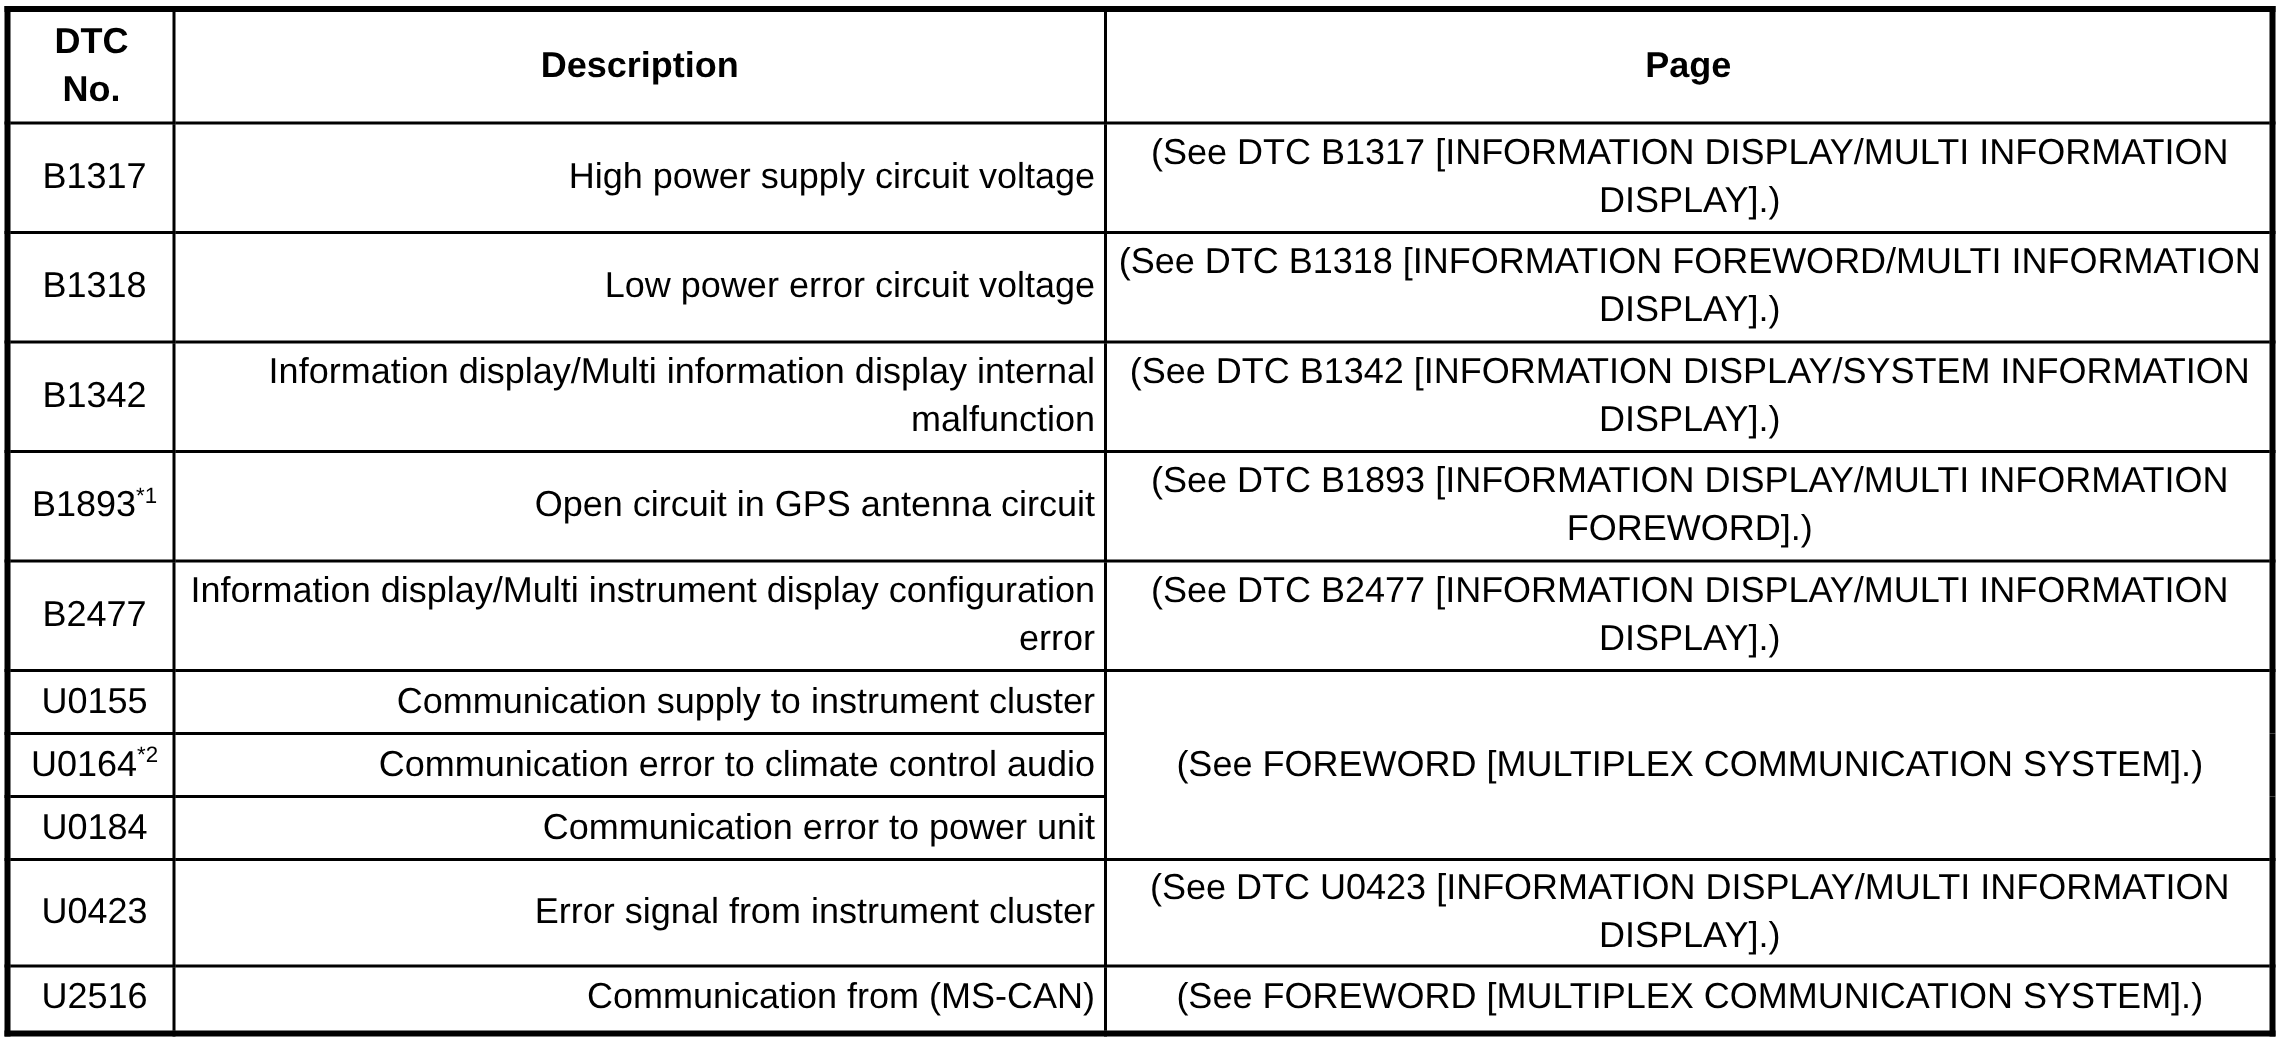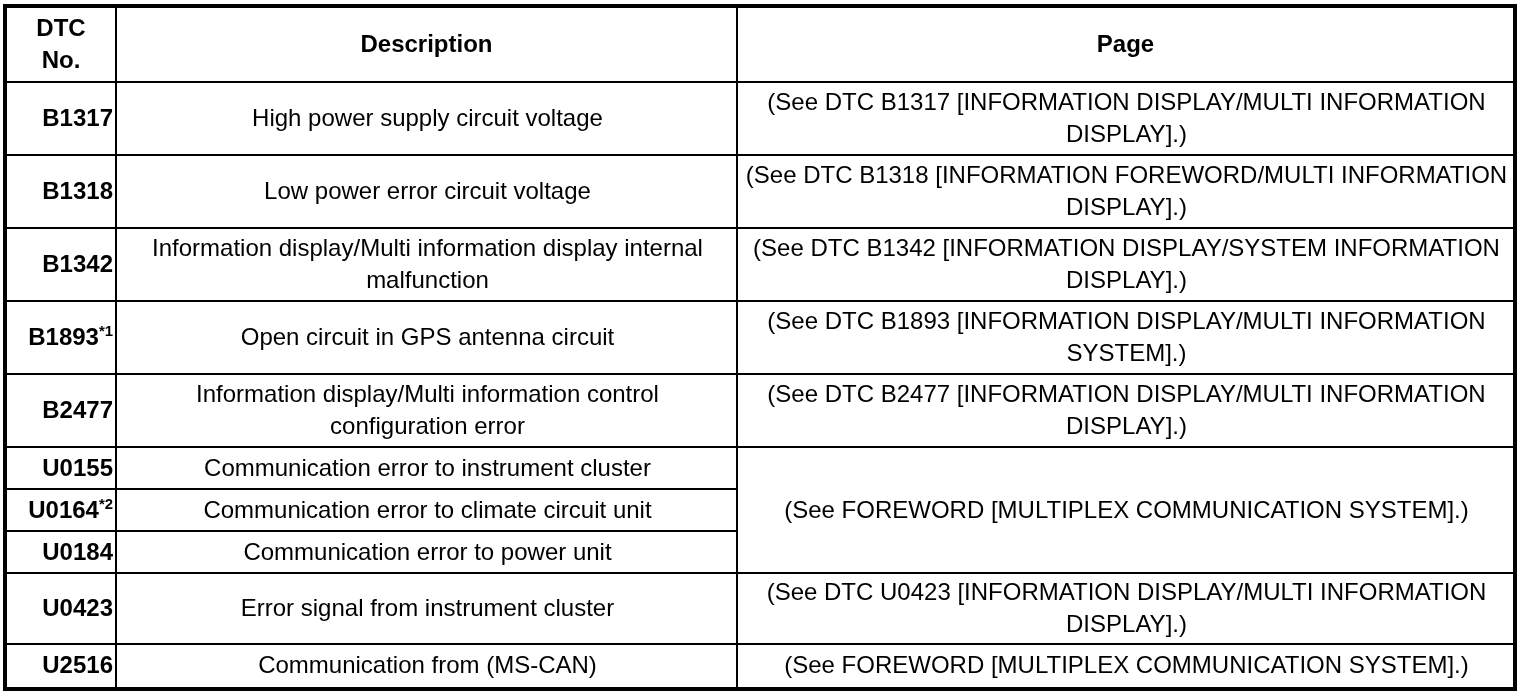--- a/index.html
+++ b/index.html
@@ -38,27 +38,26 @@
   col.col-page { width: 778px; }
 
   th {
     font-weight: bold;
     text-align: center;
     padding: 4px 6px;
   }
   th.hdr-dtc { white-space: pre-line; }
 
   td.cell-dtc {
-    text-align: right;
+    text-align: center;
     padding: 2px 2px 2px 6px;
     white-space: nowrap;
-    font-weight: bold;
   }
   td.cell-desc {
-    text-align: center;
+    text-align: right;
     padding: 2px 6px 2px 8px;
   }
   td.cell-page {
     text-align: center;
     padding: 2px 4px 2px 6px;
   }
   .sup-note {
     font-size: 0.62em;
     vertical-align: super;
     letter-spacing: 0;
@@ -99,35 +98,35 @@
         <td class="cell-page">(See DTC B1318 [INFORMATION FOREWORD/MULTI INFORMATION DISPLAY].)</td>
       </tr>
       <tr class="row-tall">
         <td class="cell-dtc"><span>B1342</span><span class="sup-note"></span></td>
         <td class="cell-desc">Information display/Multi information display internal malfunction</td>
         <td class="cell-page">(See DTC B1342 [INFORMATION DISPLAY/SYSTEM INFORMATION DISPLAY].)</td>
       </tr>
       <tr class="row-tall">
         <td class="cell-dtc"><span>B1893</span><span class="sup-note">*1</span></td>
         <td class="cell-desc">Open circuit in GPS antenna circuit</td>
-        <td class="cell-page">(See DTC B1893 [INFORMATION DISPLAY/MULTI INFORMATION SYSTEM].)</td>
+        <td class="cell-page">(See DTC B1893 [INFORMATION DISPLAY/MULTI INFORMATION FOREWORD].)</td>
       </tr>
       <tr class="row-tall">
         <td class="cell-dtc"><span>B2477</span><span class="sup-note"></span></td>
-        <td class="cell-desc">Information display/Multi information control configuration error</td>
+        <td class="cell-desc">Information display/Multi instrument display configuration error</td>
         <td class="cell-page">(See DTC B2477 [INFORMATION DISPLAY/MULTI INFORMATION DISPLAY].)</td>
       </tr>
       <tr class="row-short">
         <td class="cell-dtc"><span>U0155</span><span class="sup-note"></span></td>
-        <td class="cell-desc">Communication error to instrument cluster</td>
+        <td class="cell-desc">Communication supply to instrument cluster</td>
         <td class="cell-page" rowspan="3">(See FOREWORD [MULTIPLEX COMMUNICATION SYSTEM].)</td>
       </tr>
       <tr class="row-short">
         <td class="cell-dtc"><span>U0164</span><span class="sup-note">*2</span></td>
-        <td class="cell-desc">Communication error to climate circuit unit</td>
+        <td class="cell-desc">Communication error to climate control audio</td>
       </tr>
       <tr class="row-short">
         <td class="cell-dtc"><span>U0184</span><span class="sup-note"></span></td>
         <td class="cell-desc">Communication error to power unit</td>
       </tr>
       <tr class="row-u0423">
         <td class="cell-dtc"><span>U0423</span><span class="sup-note"></span></td>
         <td class="cell-desc">Error signal from instrument cluster</td>
         <td class="cell-page">(See DTC U0423 [INFORMATION DISPLAY/MULTI INFORMATION DISPLAY].)</td>
       </tr>

